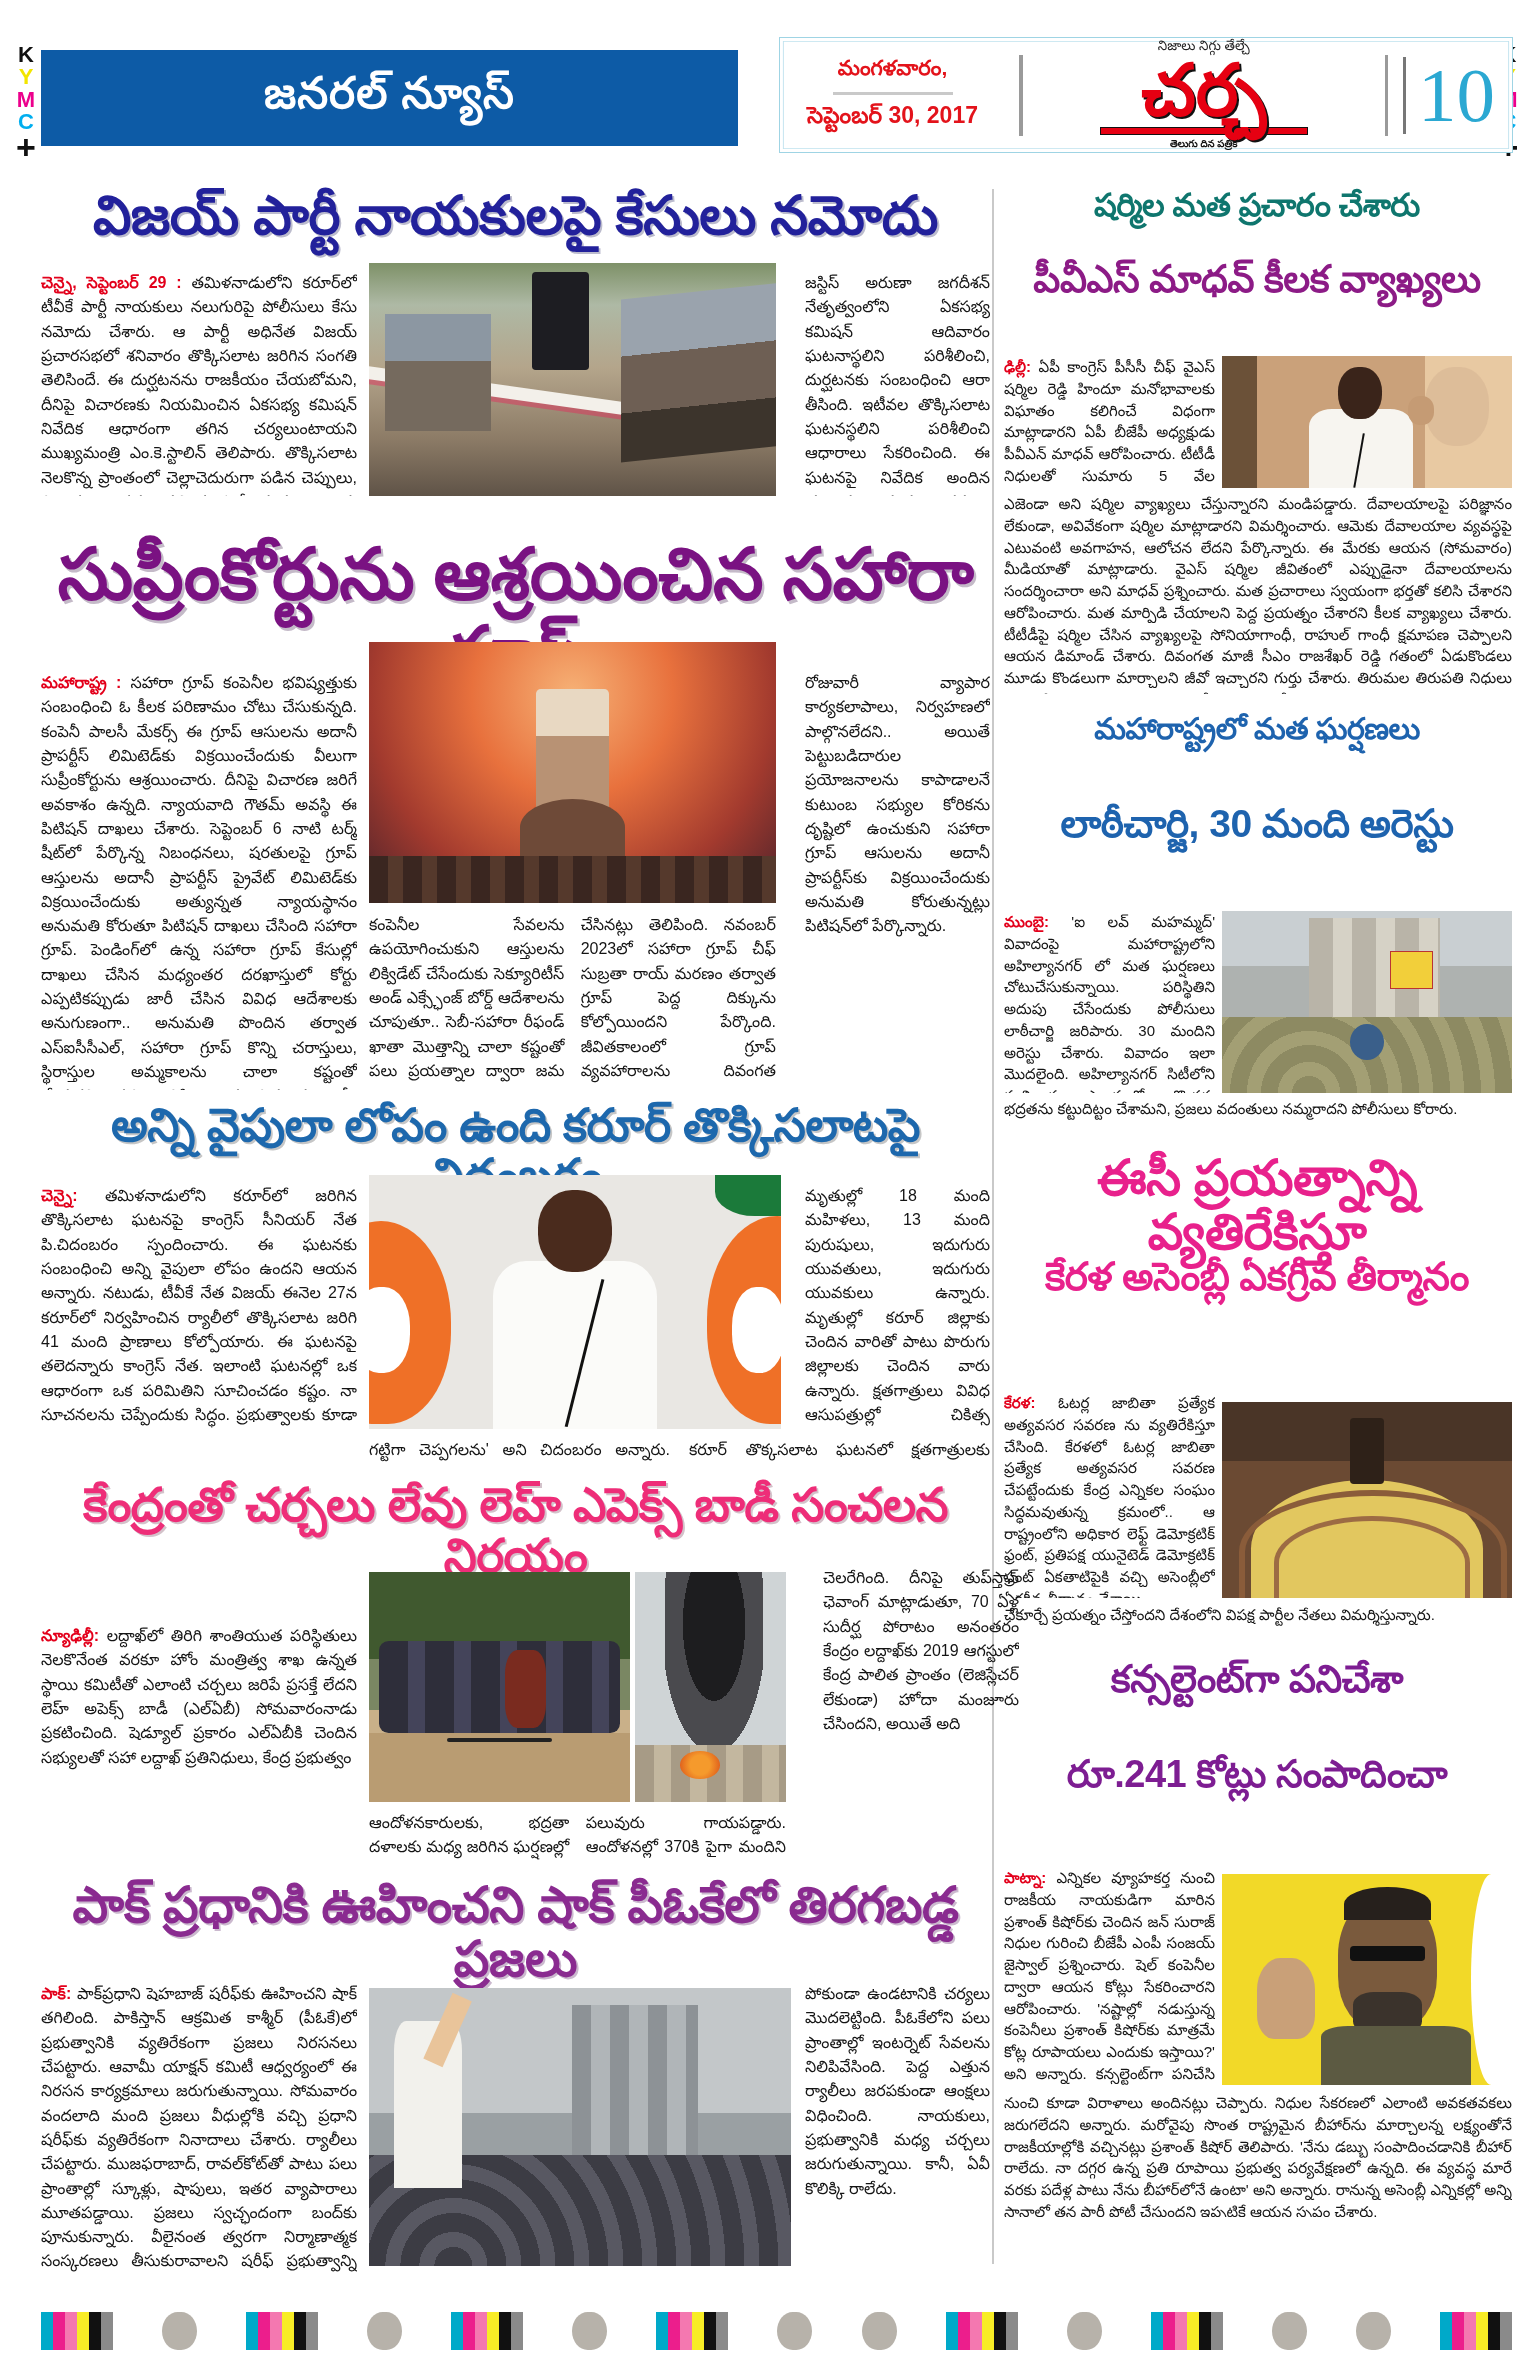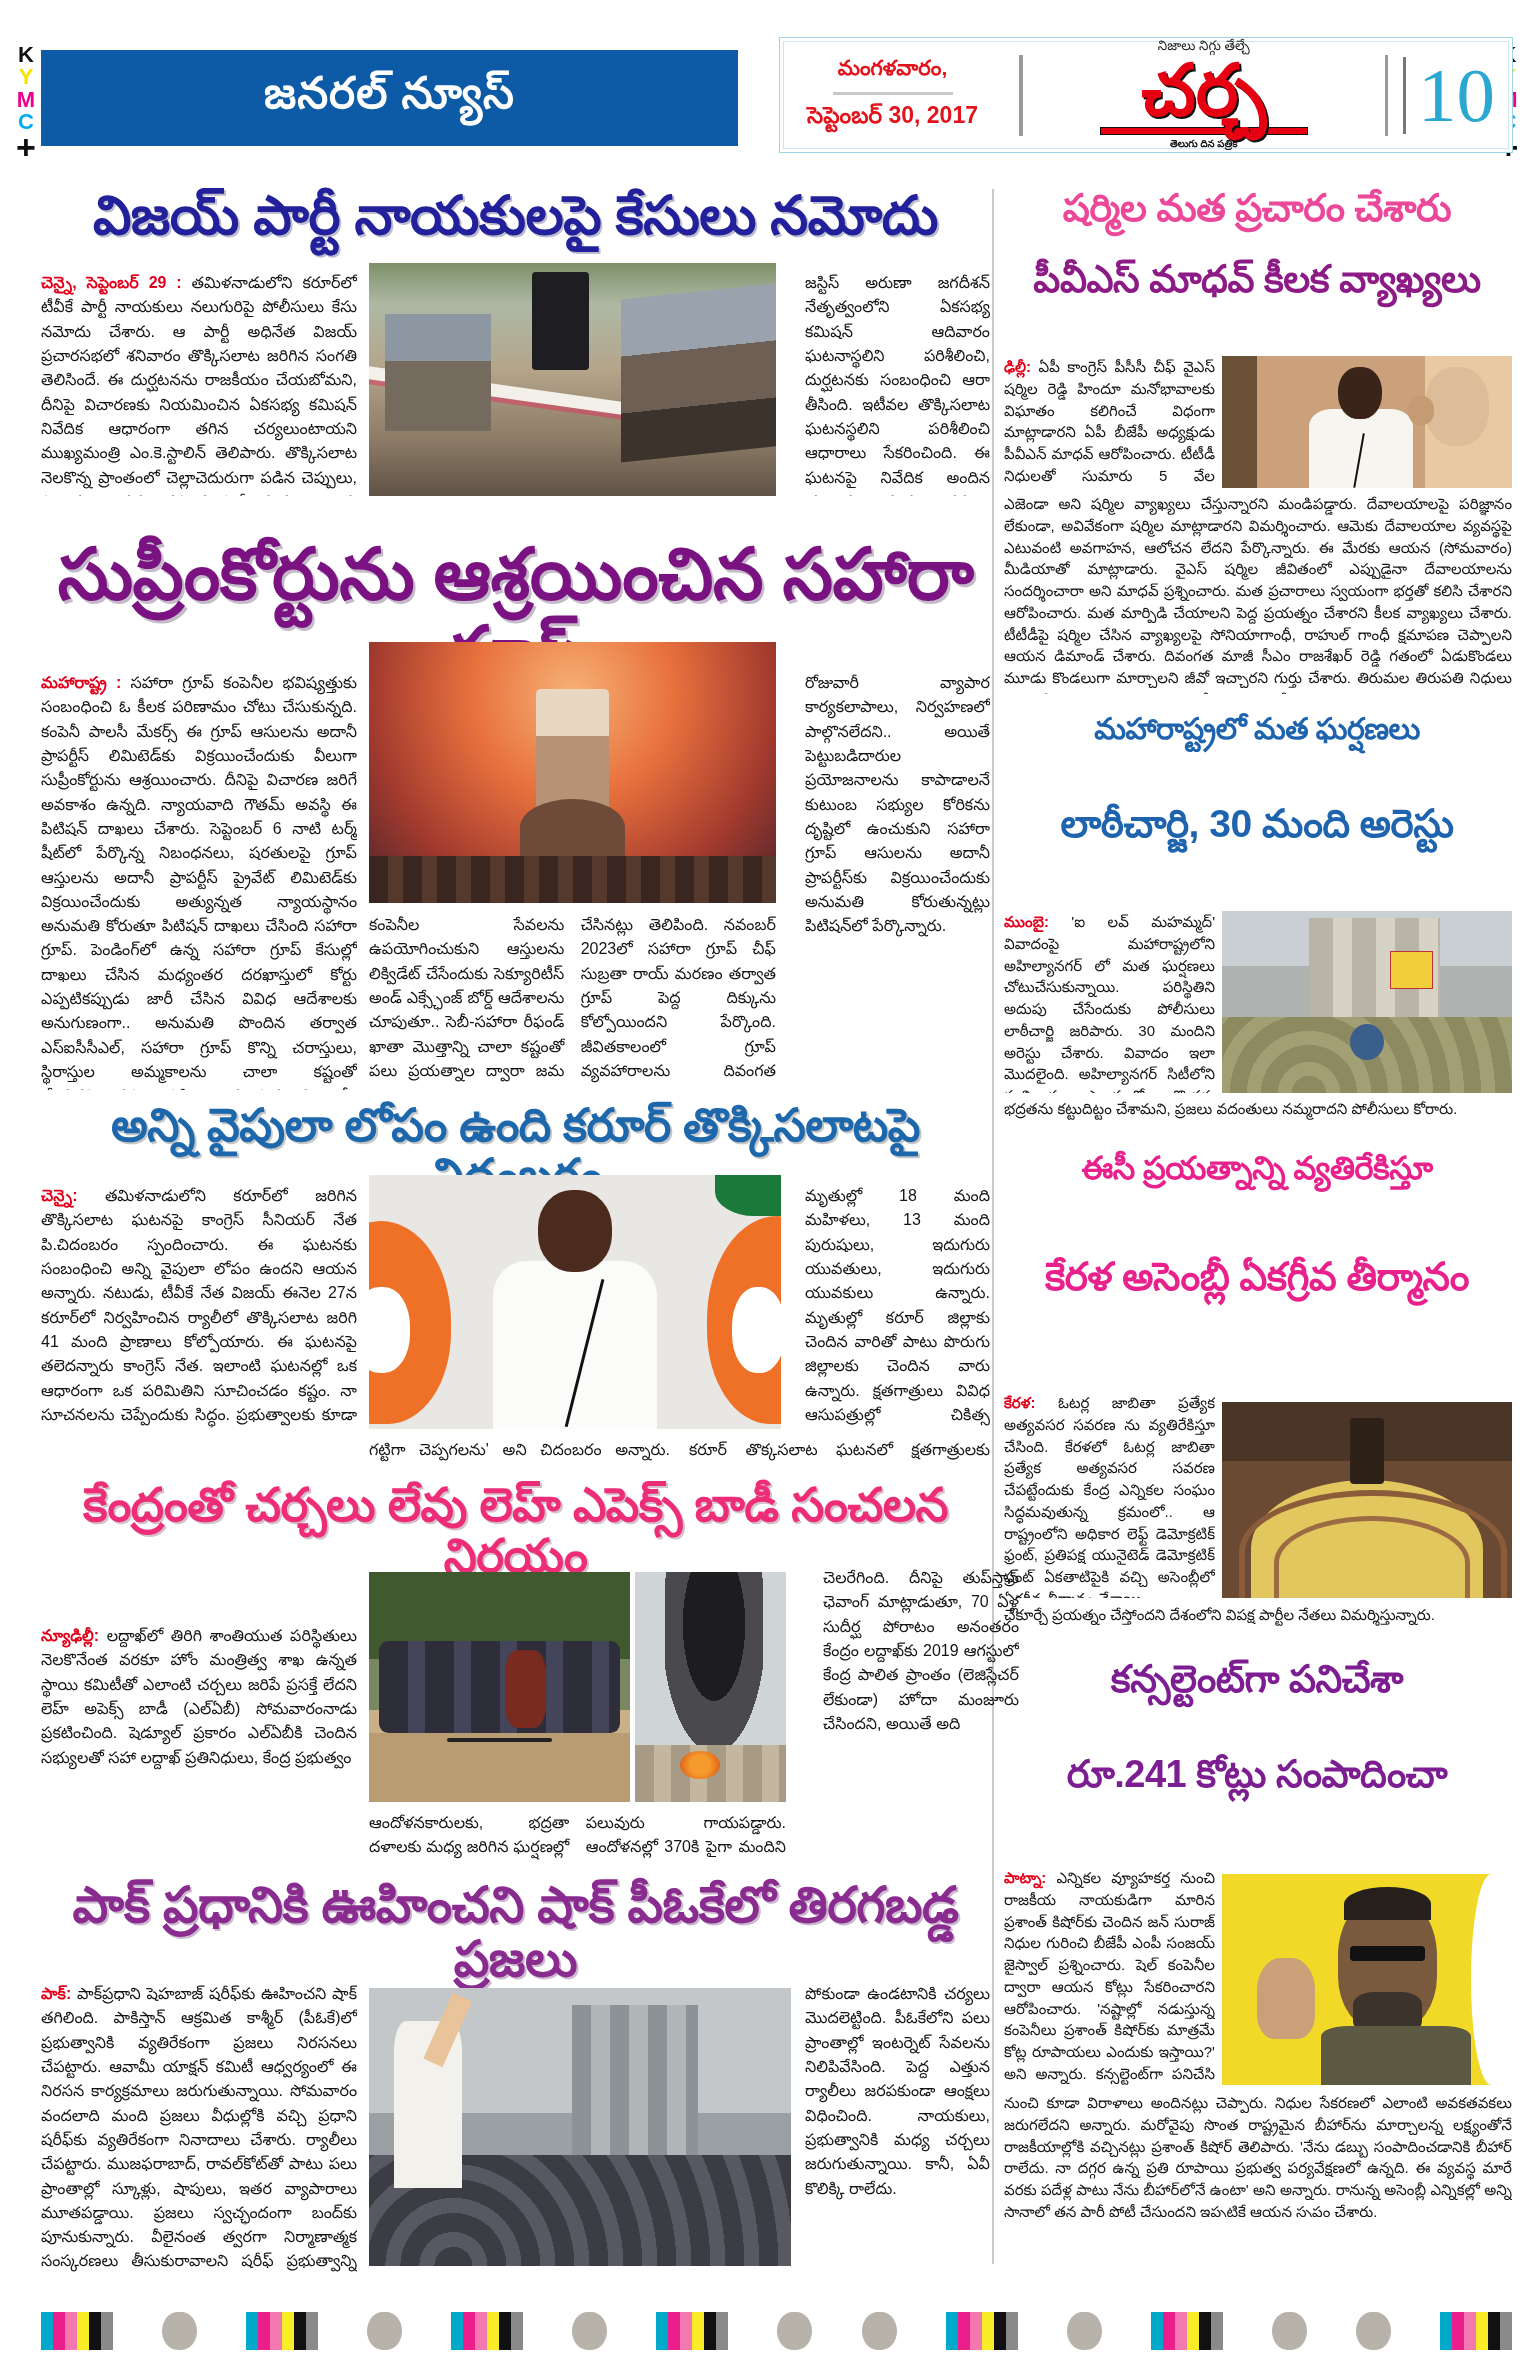--- a/index.html
+++ b/index.html
@@ -176,21 +176,21 @@
   <div class="abs photo" style="left:369px;top:1988px;width:422px;height:278px;">
     <div class="abs" style="left:0;top:0;width:100%;height:100%;background:linear-gradient(180deg,#c3c7c9 0 45%,#9aa0a3 45% 100%);"></div>
     <div class="abs" style="left:48%;top:6%;width:30%;height:55%;background:repeating-linear-gradient(90deg,#8d9296 0 19px,#b0b5b8 19px 38px);"></div>
     <div class="abs" style="left:0;top:60%;width:100%;height:40%;background:repeating-radial-gradient(circle at 20% 100%,#3c3c44 0 19px,#585862 19px 34px);"></div>
     <div class="abs" style="left:6%;top:12%;width:16%;height:60%;background:#f2f1ec;border-radius:18% 18% 0 0;"></div>
     <div class="abs" style="left:16%;top:2%;width:5%;height:26%;background:#e9c49a;transform:rotate(24deg);"></div>
   </div>
 
   <div class="abs col" style="left:805px;top:1982px;width:185px;height:290px;">పోకుండా ఉండటానికి చర్యలు మొదలెట్టింది. పీఓకేలోని పలు ప్రాంతాల్లో ఇంటర్నెట్ సేవలను నిలిపివేసింది. పెద్ద ఎత్తున ర్యాలీలు జరపకుండా ఆంక్షలు విధించింది. నాయకులు, ప్రభుత్వానికి మధ్య చర్చలు జరుగుతున్నాయి. కానీ, ఏవీ కొలిక్కి రాలేదు.</div>
 
-  <div class="abs hl" style="left:1002px;top:188px;width:510px;font-size:38px;color:#ec4899;">షర్మిల మత ప్రచారం చేశారు</div>
+  <div class="abs hl" style="left:1002px;top:188px;width:510px;font-size:32px;color:#0f766e;">షర్మిల మత ప్రచారం చేశారు</div>
   <div class="abs hl" style="left:1002px;top:259px;width:510px;font-size:38px;color:#8c1b86;">పీవీఎస్ మాధవ్ కీలక వ్యాఖ్యలు</div>
 
   <div class="abs scol" style="left:1004px;top:356px;width:211px;height:132px;">
     <span class="dl">ఢిల్లీ:</span>
     <span>ఏపీ కాంగ్రెస్ పీసీసీ చీఫ్ వైఎస్ షర్మిల రెడ్డి హిందూ మనోభావాలకు విఘాతం కలిగించే విధంగా మాట్లాడారని ఏపీ బీజేపీ అధ్యక్షుడు పీవీఎన్ మాధవ్ ఆరోపించారు. టీటీడీ నిధులతో సుమారు 5 వేల దేవాలయాలు నిర్మాణం చేపట్టాలని ముఖ్యమంత్రి చంద్రబాబు నాయుడు ప్రకటన చేశారని గుర్తు చేశారు. దేవాలయాల నిర్మాణాలు ఆర్ఎస్ఎస్</span>
   </div>
 
   <div class="abs photo" style="left:1222px;top:356px;width:290px;height:132px;">
     <div class="abs" style="left:0;top:0;width:100%;height:100%;background:linear-gradient(90deg,#6b5138 0 12%,#caa17a 12% 70%,#e8c9a2 70% 100%);"></div>
     <div class="abs" style="left:70%;top:8%;width:22%;height:60%;background:#d9b896;border-radius:45%;opacity:.7;"></div>
@@ -213,21 +213,21 @@
   <div class="abs photo" style="left:1222px;top:911px;width:290px;height:182px;">
     <div class="abs" style="left:0;top:0;width:100%;height:100%;background:linear-gradient(180deg,#c9cfd2 0 30%,#aeb2b0 30% 100%);"></div>
     <div class="abs" style="left:30%;top:4%;width:45%;height:55%;background:repeating-linear-gradient(90deg,#b9b4a8 0 24px,#d6d2c6 24px 43px);"></div>
     <div class="abs" style="left:58%;top:22%;width:14%;height:20%;background:#f2cf3a;border:1.4px solid #b33;"></div>
     <div class="abs" style="left:0;top:58%;width:100%;height:42%;background:repeating-radial-gradient(circle at 30% 100%,#8d8a62 0 17px,#a39f74 17px 31px);"></div>
     <div class="abs" style="left:44%;top:62%;width:12%;height:20%;background:#3a5f8a;border-radius:50%;"></div>
   </div>
 
   <div class="abs scol" style="left:1004px;top:1098px;width:508px;height:25px;">భద్రతను కట్టుదిట్టం చేశామని, ప్రజలు వదంతులు నమ్మరాదని పోలీసులు కోరారు.</div>
 
-  <div class="abs hl" style="left:1002px;top:1151px;width:510px;font-size:32px;color:#e8218c;">ఈసీ ప్రయత్నాన్ని వ్యతిరేకిస్తూ</div>
+  <div class="abs hl" style="left:1002px;top:1151px;width:510px;font-size:50px;color:#e8218c;">ఈసీ ప్రయత్నాన్ని వ్యతిరేకిస్తూ</div>
   <div class="abs hl" style="left:1002px;top:1256px;width:510px;font-size:39px;color:#e8218c;text-align:center;">కేరళ అసెంబ్లీ ఏకగ్రీవ తీర్మానం</div>
 
   <div class="abs scol" style="left:1004px;top:1392px;width:211px;height:206px;">
     <span class="dl">కేరళ:</span>
     <span>ఓటర్ల జాబితా ప్రత్యేక అత్యవసర సవరణ ను వ్యతిరేకిస్తూ చేసింది. కేరళలో ఓటర్ల జాబితా ప్రత్యేక అత్యవసర సవరణ చేపట్టేందుకు కేంద్ర ఎన్నికల సంఘం సిద్ధమవుతున్న క్రమంలో.. ఆ రాష్ట్రంలోని అధికార లెఫ్ట్ డెమోక్రటిక్ ఫ్రంట్, ప్రతిపక్ష యునైటెడ్ డెమోక్రటిక్ ఫ్రంట్ ఏకతాటిపైకి వచ్చి అసెంబ్లీలో ఏకగ్రీవ తీర్మానం చేశాయి.</span>
   </div>
 
   <div class="abs photo" style="left:1222px;top:1402px;width:290px;height:196px;">
     <div class="abs" style="left:0;top:0;width:100%;height:100%;background:linear-gradient(180deg,#4a3527 0 30%,#6b4a33 30% 100%);"></div>
     <div class="abs" style="left:10%;top:40%;width:80%;height:70%;background:#e2c75f;border-radius:50% 50% 0 0;"></div>

